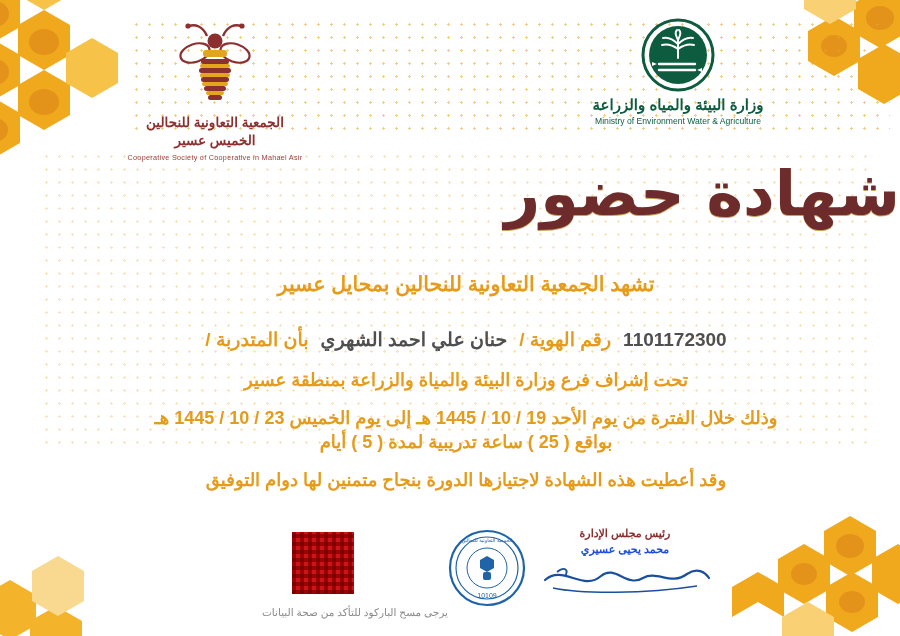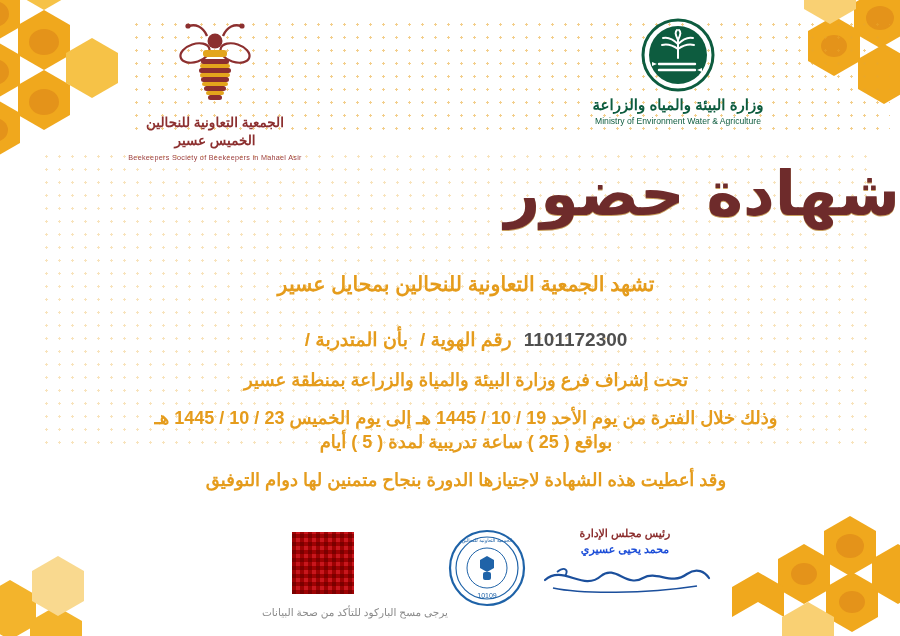--- a/index.html
+++ b/index.html
@@ -232,21 +232,21 @@
           <rect x="27" y="44" width="30" height="4" rx="2"></rect>
           <rect x="27" y="53" width="30" height="4" rx="2"></rect>
           <rect x="29" y="62" width="26" height="4" rx="2"></rect>
           <rect x="33" y="71" width="18" height="4" rx="2"></rect>
         </g>
       </svg>
       <div class="ll-ar">
         <div>الجمعية التعاونية للنحالين</div>
         <div>الخميس عسير</div>
       </div>
-      <div class="ll-en">Beekeepers Society of Beekeepers in Mahael Asir</div>
+      <div class="ll-en">Cooperative Society of Cooperative in Mahael Asir</div>
     </div>
 
     <div class="logo-right">
       <svg class="emblem" width="74" height="74" viewBox="0 0 74 74">
         <circle cx="37" cy="37" r="35" fill="none" stroke="#0d5c3f" stroke-width="3"></circle>
         <circle cx="37" cy="37" r="29" fill="#0d5c3f"></circle>
 
         <g stroke="#ffffff" stroke-width="2" fill="none" stroke-linecap="round">
           <path d="M37 40 L37 22"></path>
           <path d="M37 26 C31 20 26 19 22 20"></path>
@@ -275,20 +275,21 @@
     <div class="title-ar">شهادة حضور</div>
   </div>
 
   <div class="body-block">
 
     <div class="line l-attest">تشهد الجمعية التعاونية للنحالين بمحايل عسير</div>
 
     <div class="row-id">
       <div class="val">1101172300</div>
       <div class="lbl">رقم الهوية /</div>
+      <div class="val">حنان علي احمد الشهري</div>
       <div class="lbl">بأن المتدربة /</div>
     </div>
 
 
     <div class="line l-under">تحت إشراف فرع وزارة البيئة والمياة والزراعة بمنطقة عسير</div>
     <div class="line l-period">وذلك خلال الفترة من يوم الأحد 19 / 10 / 1445 هـ إلى يوم الخميس  23 / 10 / 1445 هـ</div>
     <div class="line l-hours">بواقع ( 25  ) ساعة تدريبية لمدة ( 5 ) أيام</div>
     <div class="line l-granted">وقد أعطيت هذه الشهادة لاجتيازها الدورة بنجاح متمنين لها دوام التوفيق</div>
   </div>
 

